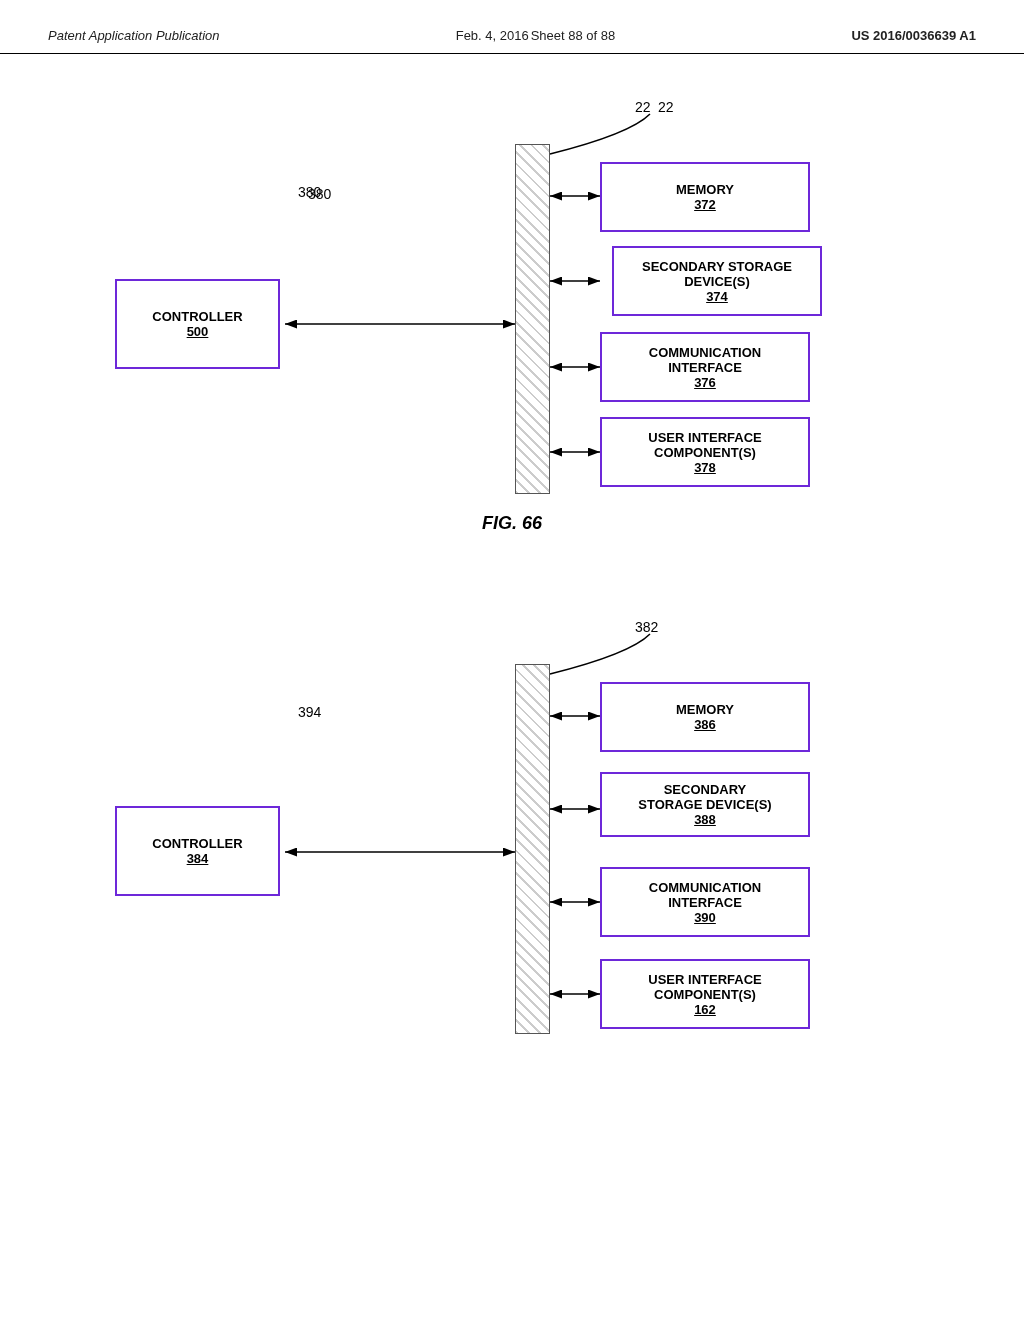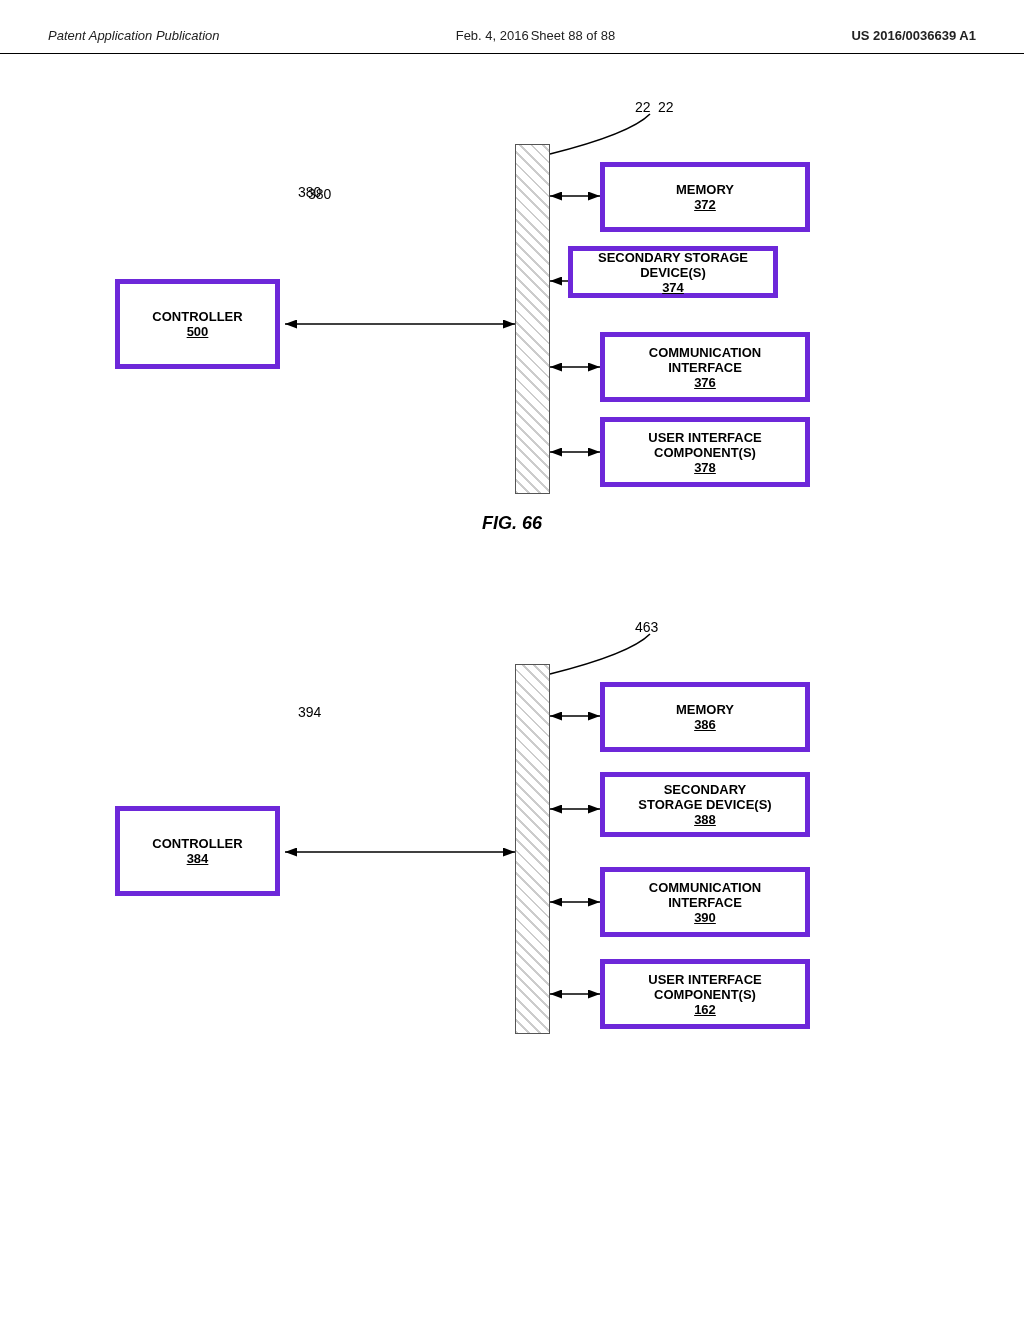--- a/index.html
+++ b/index.html
@@ -58,21 +58,21 @@
       font-size: 18px;
       font-weight: bold;
       font-style: italic;
       text-align: center;
       margin-top: 28px;
       font-family: Arial, sans-serif;
     }
 
     
     .box {
-      border: 5px solid #6d28d9;
+      border: 2px solid #6d28d9;
       display: flex;
       flex-direction: column;
       align-items: center;
       justify-content: center;
       text-align: center;
       font-size: 13px;
       font-weight: bold;
       padding: 6px 10px;
       background: #fff;
       position: absolute;
@@ -163,21 +163,21 @@
     <div class="box" style="left:55px; top:195px; width:165px; height:90px;">
       <span>CONTROLLER</span>
       <span class="ref">500</span>
     </div>
 
     <div class="box" style="left:540px; top:78px; width:210px; height:70px;">
       <span>MEMORY</span>
       <span class="ref">372</span>
     </div>
 
-    <div class="box" style="left:508px; top:162px; width:210px; height:52px;">
+    <div class="box" style="left:552px; top:162px; width:210px; height:70px;">
       <span>SECONDARY STORAGE</span>
       <span>DEVICE(S)</span>
       <span class="ref">374</span>
     </div>
 
     <div class="box" style="left:540px; top:248px; width:210px; height:70px;">
       <span>COMMUNICATION</span>
       <span>INTERFACE</span>
       <span class="ref">376</span>
     </div>
@@ -208,21 +208,21 @@
 
       <line x1="490" y1="112" x2="540" y2="112" stroke="#000" stroke-width="1.5" marker-end="url(#ah-right2)" marker-start="url(#ah-left2)"></line>
       <line x1="490" y1="205" x2="540" y2="205" stroke="#000" stroke-width="1.5" marker-end="url(#ah-right2)" marker-start="url(#ah-left2)"></line>
       <line x1="490" y1="298" x2="540" y2="298" stroke="#000" stroke-width="1.5" marker-end="url(#ah-right2)" marker-start="url(#ah-left2)"></line>
       <line x1="490" y1="390" x2="540" y2="390" stroke="#000" stroke-width="1.5" marker-end="url(#ah-right2)" marker-start="url(#ah-left2)"></line>
 
       <line x1="225" y1="248" x2="455" y2="248" stroke="#000" stroke-width="1.5" marker-end="url(#ah-right2)" marker-start="url(#ah-left2)"></line>
     </svg>
 
     <div style="position:absolute; top:15px; left:575px; font-size:14px; font-family:Arial;">
-      <span>463</span>
+      <span>382</span>
     </div>
 
     <div style="position:absolute; top:100px; left:238px; font-size:14px; font-family:Arial;">
       <span>394</span>
     </div>
 
     <div class="hatch-bar" style="left:455px; top:60px; width:35px; height:370px;"></div>
 
     <div class="box" style="left:55px; top:202px; width:165px; height:90px;">
       <span>CONTROLLER</span>

